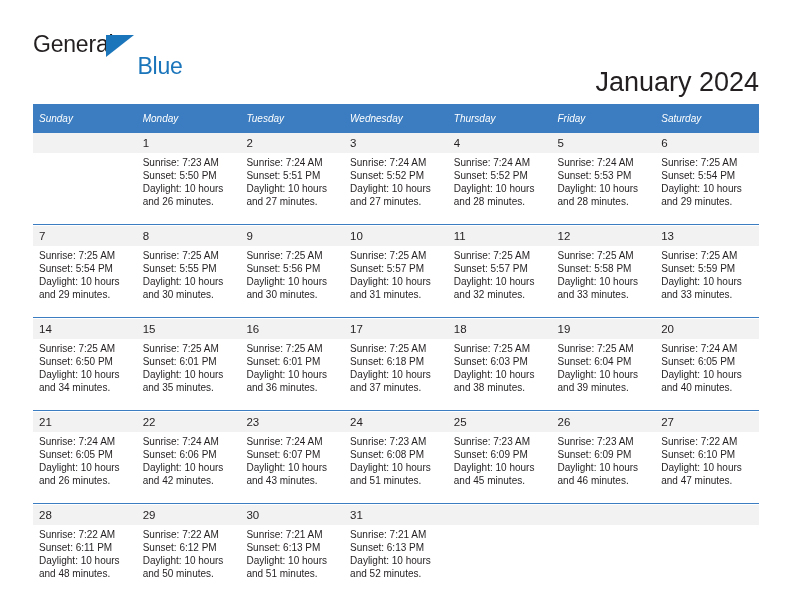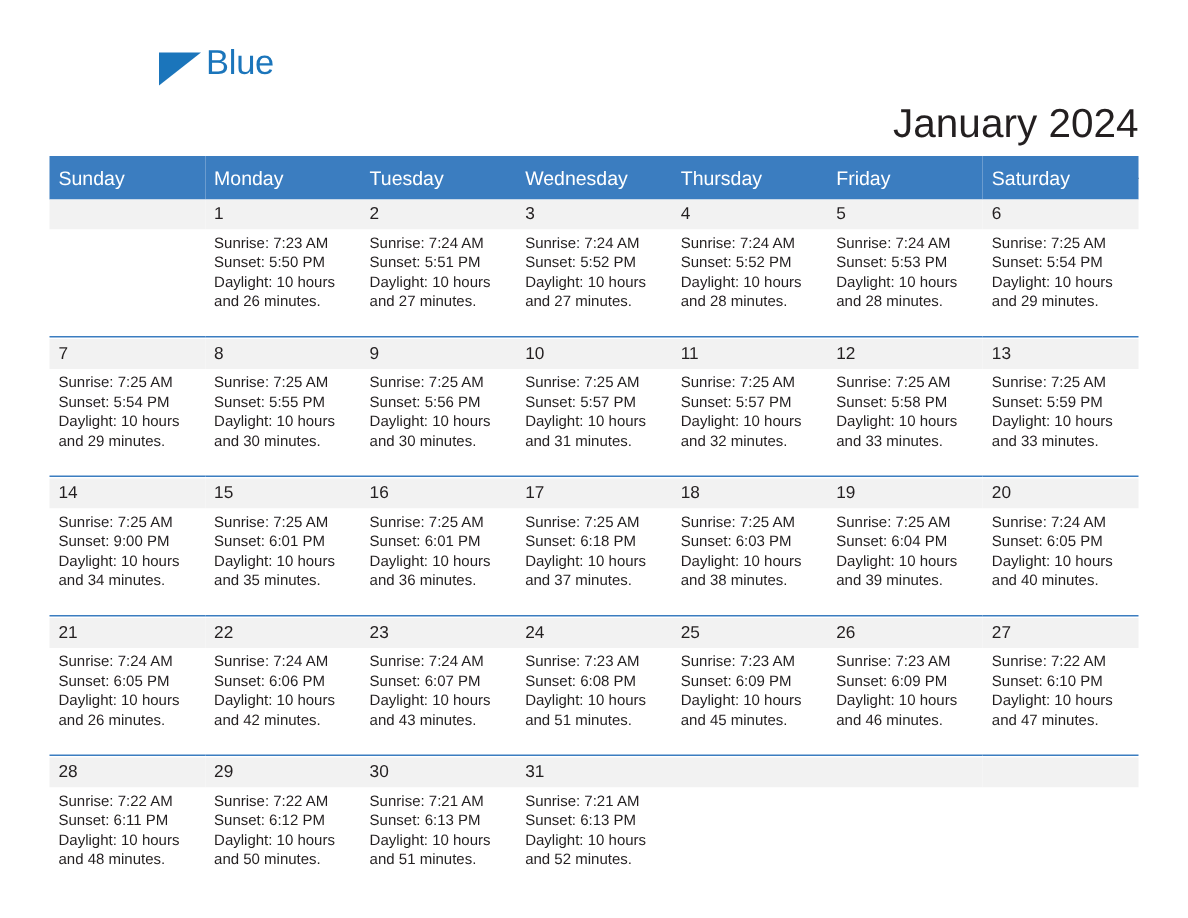--- a/index.html
+++ b/index.html
@@ -91,26 +91,27 @@
     top: 104px;
     width: 726px;
     border-collapse: collapse;
     table-layout: fixed;
   }
   .calendar col { width: 103.71px; }
 
   thead th {
     background: #3b7dc0;
     color: #ffffff;
-    font-size: 13px;
+    font-size: 10px;
     font-weight: normal;
     text-align: left;
     padding: 5px 0 5px 6px;
     height: 19px;
     line-height: 14px;
+    font-style: italic;
   }
 
   tbody tr.daynum-row td {
     background: #f2f2f2;
     font-size: 11.5px;
     color: #231f20;
     padding: 4px 0 3px 6px;
     line-height: 13px;
     height: 13px;
     vertical-align: top;
@@ -137,20 +138,21 @@
   }
 </style>
 </head>
 <body>
 
 <div class="page">
 
   <div class="header">
 
     <div class="logo">
+      <span class="logo-general">General</span>
       <span class="logo-tri"></span>
       <span class="logo-blue">Blue</span>
     </div>
 
     <div class="title-block">
       <div class="cal-title">January 2024</div>
       <div class="cal-subtitle">Niangxi, Hunan, China</div>
     </div>
 
   </div>
@@ -297,21 +299,21 @@
         <td>15</td>
         <td>16</td>
         <td>17</td>
         <td>18</td>
         <td>19</td>
         <td>20</td>
       </tr>
       <tr class="detail-row">
         <td>
           <span class="line">Sunrise: 7:25 AM</span>
-          <span class="line">Sunset: 9:00 PM</span>
+          <span class="line">Sunset: 6:50 PM</span>
           <span class="line">Daylight: 10 hours</span>
           <span class="line">and 34 minutes.</span>
         </td>
         <td>
           <span class="line">Sunrise: 7:25 AM</span>
           <span class="line">Sunset: 6:01 PM</span>
           <span class="line">Daylight: 10 hours</span>
           <span class="line">and 35 minutes.</span>
         </td>
         <td>

